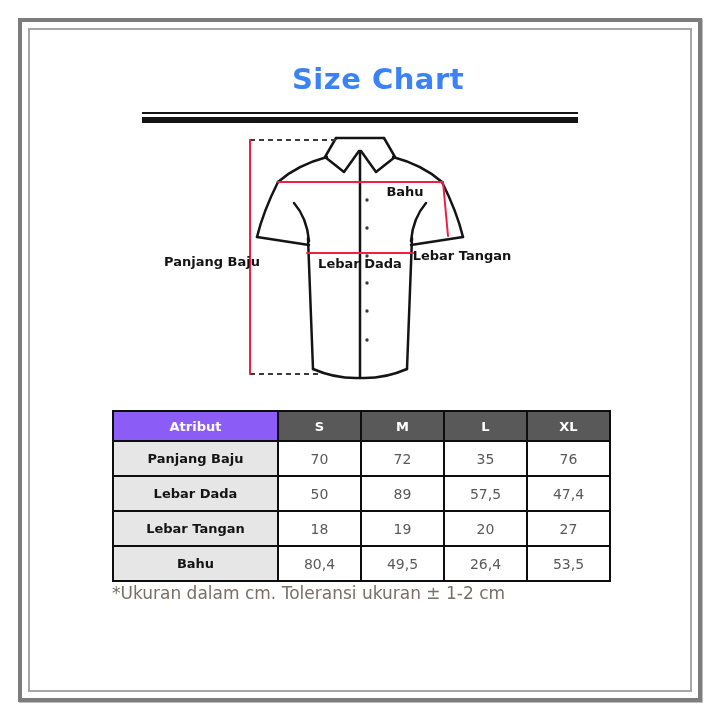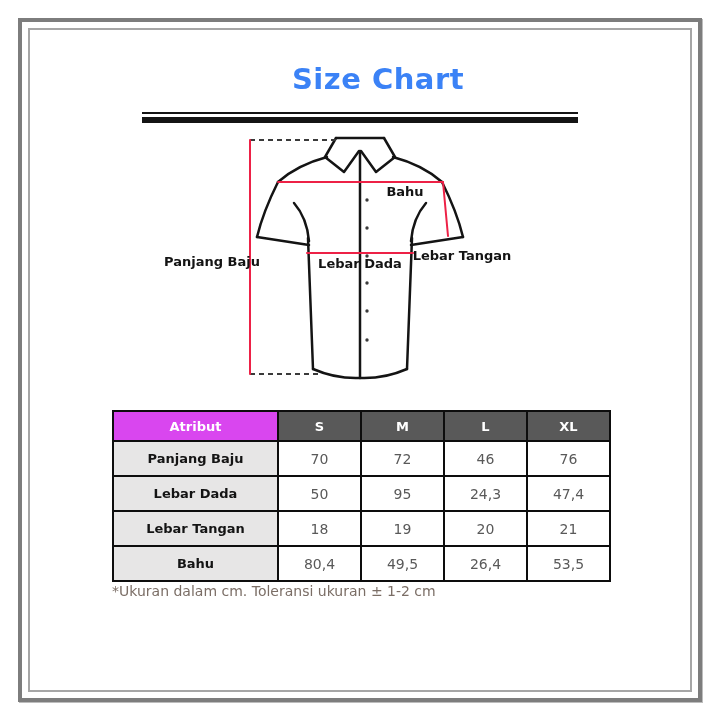--- a/index.html
+++ b/index.html
@@ -44,30 +44,30 @@
   .lbl-tangan{left:322px;top:130px;}
   table.size-table{
     position:absolute;left:112px;top:410px;width:496px;
     border-collapse:collapse;table-layout:fixed;
   }
   .size-table th,.size-table td{
     border:2px solid #0d0d0d;text-align:center;vertical-align:middle;
     padding:0;
   }
   .size-table thead th{height:28px;font-size:13px;font-weight:bold;color:#ffffff;}
-  .size-table thead th.attr-head{background:#d946ef;}
+  .size-table thead th.attr-head{background:#8b5cf6;}
   .size-table thead th.size-head{background:#595959;}
   .size-table tbody tr{height:35px;}
   .size-table tbody th{background:#e7e6e6;font-size:13px;font-weight:bold;color:#141414;}
   .size-table tbody td{background:#ffffff;font-size:14px;font-weight:normal;color:#595959;border-radius:7px;}
   .col-attr{width:165px;}
   .col-size{width:83px;}
   .footnote{
     position:absolute;left:112px;top:583px;
-    font-size:14px;color:#7b6e66;
+    font-size:17px;color:#7b6e66;
   }
 </style>
 </head>
 <body>
 
 <div class="frame-outer"></div>
 <div class="frame-inner"></div>
 
 <div class="title">Size Chart</div>
 <div class="double-rule"></div>
@@ -141,36 +141,36 @@
       <th class="size-head">M</th>
       <th class="size-head">L</th>
       <th class="size-head">XL</th>
     </tr>
   </thead>
   <tbody>
     <tr>
       <th>Panjang Baju</th>
       <td>70</td>
       <td>72</td>
-      <td>46</td>
+      <td>35</td>
       <td>76</td>
     </tr>
     <tr>
       <th>Lebar Dada</th>
       <td>50</td>
-      <td>95</td>
-      <td>24,3</td>
+      <td>89</td>
+      <td>57,5</td>
       <td>47,4</td>
     </tr>
     <tr>
       <th>Lebar Tangan</th>
       <td>18</td>
       <td>19</td>
       <td>20</td>
-      <td>21</td>
+      <td>27</td>
     </tr>
     <tr>
       <th>Bahu</th>
       <td>80,4</td>
       <td>49,5</td>
       <td>26,4</td>
       <td>53,5</td>
     </tr>
   </tbody>
 </table>

